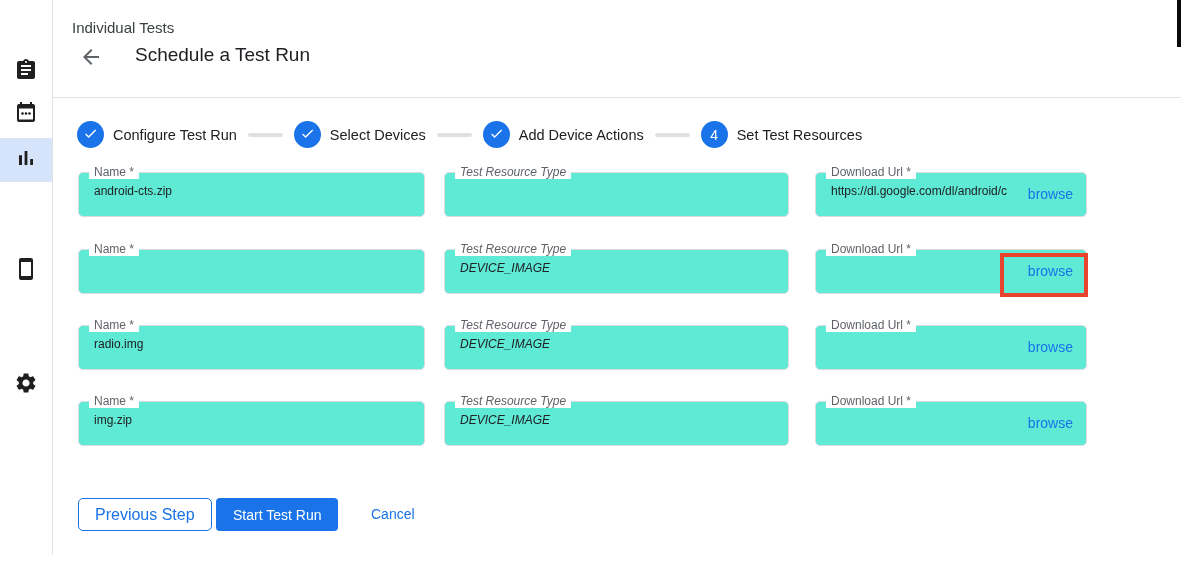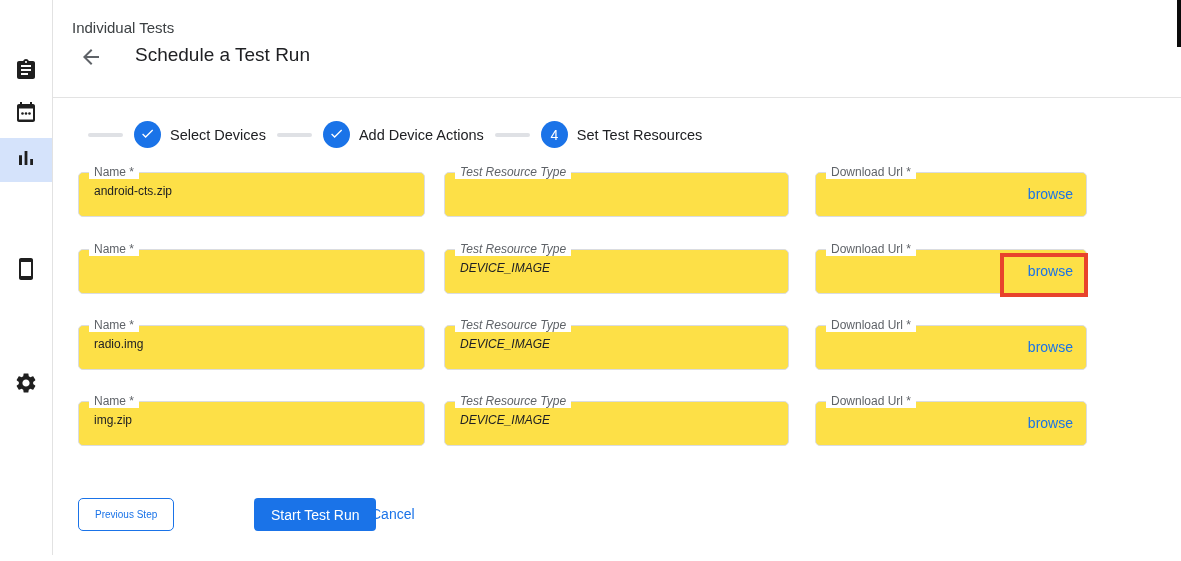--- a/index.html
+++ b/index.html
@@ -33,42 +33,42 @@
   .step { display:flex; align-items:center; cursor:pointer; }
   .step-circle { width:27px; height:27px; border-radius:50%; background:#1a73e8;
     color:#fff; display:flex; align-items:center; justify-content:center;
     margin-right:9px; flex:none; font-size:14px; }
   .step-circle svg { width:15px; height:15px; }
   .step-label { font-size:14.5px; color:#202124; white-space:nowrap; }
   .connector { width:35px; height:4px; border-radius:2px; background:#dfe1e5; margin:0 11px; flex:none; }
 
   
   .field { position:absolute; height:45px; width:347px; border:1px solid #dadce0;
-    border-radius:5px; background:#fde047; cursor:text; }
+    border-radius:5px; background:#5eead4; cursor:text; }
   .col2 { left:444px; width:345px;font-style:italic; }
   .col3 { left:815px; width:272px; }
   .col1 { left:78px; }
   .r1 { top:172px; } .r2 { top:249px; } .r3 { top:325px; } .r4 { top:401px; }
   .flabel { position:absolute; top:-8px; left:10px; background:#fff; padding:0 5px;
     font-size:12px; color:#5f6368; white-space:nowrap; }
   .fvalue { position:absolute; left:15px; right:10px; top:11px; font-size:12px;
     color:#202124; white-space:nowrap; overflow:hidden; }
   .url-field .fvalue { right:74px; }
   .browse-link { position:absolute; right:13px; top:13px; font-size:14px;
     color:#1a73e8; cursor:pointer; background:none; border:none; padding:0;text-align:right; }
   .browse-highlight { position:absolute; right:-2px; top:3px; width:88px; height:44px;
     border:4px solid #e8432c; pointer-events:none; z-index:5; }
 
   
   .btn-prev { position:absolute; left:78px; top:498px; height:33px; padding:0 16px;
     background:#fff; border:1px solid #1a73e8; border-radius:5px; color:#1a73e8;
-    font-size:10px; font-family:inherit; cursor:pointer; }
+    font-size:16px; font-family:inherit; cursor:pointer; }
   .btn-start { position:absolute; left:216px; top:498px; height:33px; padding:0 17px;
     background:#1a73e8; border:none; border-radius:4px; color:#fff;
-    font-size:14px; font-family:inherit; cursor:pointer;margin-left:38px; }
+    font-size:14px; font-family:inherit; cursor:pointer; }
   .btn-cancel { position:absolute; left:371px; top:506px; background:none; border:none;
     padding:0; color:#1a73e8; font-size:14px; font-family:inherit; cursor:pointer; }
 
   .corner-strip { position:absolute; right:0; top:0; width:4px; height:47px; background:#0a0a0a; }
 </style>
 </head>
 <body>
 
 <aside class="sidebar">
   <div class="nav-item" style="top:50px">
@@ -107,20 +107,28 @@
 <div class="breadcrumb">Individual Tests</div>
 <button class="back-btn">
   <span><svg viewBox="0 0 24 24" fill="#5f6368">
         <path d="M20 11H7.83l5.59-5.59L12 4l-8 8 8 8 1.41-1.41L7.83 13H20v-2z"></path>
       </svg></span>
 </button>
 <h1 class="page-title" style="margin:0;font-weight:400">Schedule a Test Run</h1>
 <div class="header-divider"></div>
 
 <div class="stepper">
+  <div class="step">
+    <span class="step-circle">
+        <span><svg viewBox="0 0 24 24" fill="#ffffff">
+            <path d="M9 16.17L4.83 12l-1.42 1.41L9 19 21 7l-1.41-1.41z"></path>
+          </svg></span>
+      </span>
+    <span class="step-label">Configure Test Run</span>
+  </div>
   <div class="connector"></div>
   <div class="step">
     <span class="step-circle">
         <span><svg viewBox="0 0 24 24" fill="#ffffff">
             <path d="M9 16.17L4.83 12l-1.42 1.41L9 19 21 7l-1.41-1.41z"></path>
           </svg></span>
       </span>
     <span class="step-label">Select Devices</span>
   </div>
   <div class="connector"></div>
@@ -141,20 +149,21 @@
 
 <div class="field col1 r1">
   <span class="flabel">Name *</span>
   <span class="fvalue">android-cts.zip</span>
 </div>
 <div class="field col2 r1">
   <span class="flabel">Test Resource Type</span>
 </div>
 <div class="field col3 r1 url-field">
   <span class="flabel">Download Url *</span>
+  <span class="fvalue">https://dl.google.com/dl/android/c</span>
   <button class="browse-link">browse</button>
 </div>
 
 <div class="field col1 r2">
   <span class="flabel">Name *</span>
 </div>
 <div class="field col2 r2">
   <span class="flabel">Test Resource Type</span>
   <span class="fvalue">DEVICE_IMAGE</span>
 </div>

